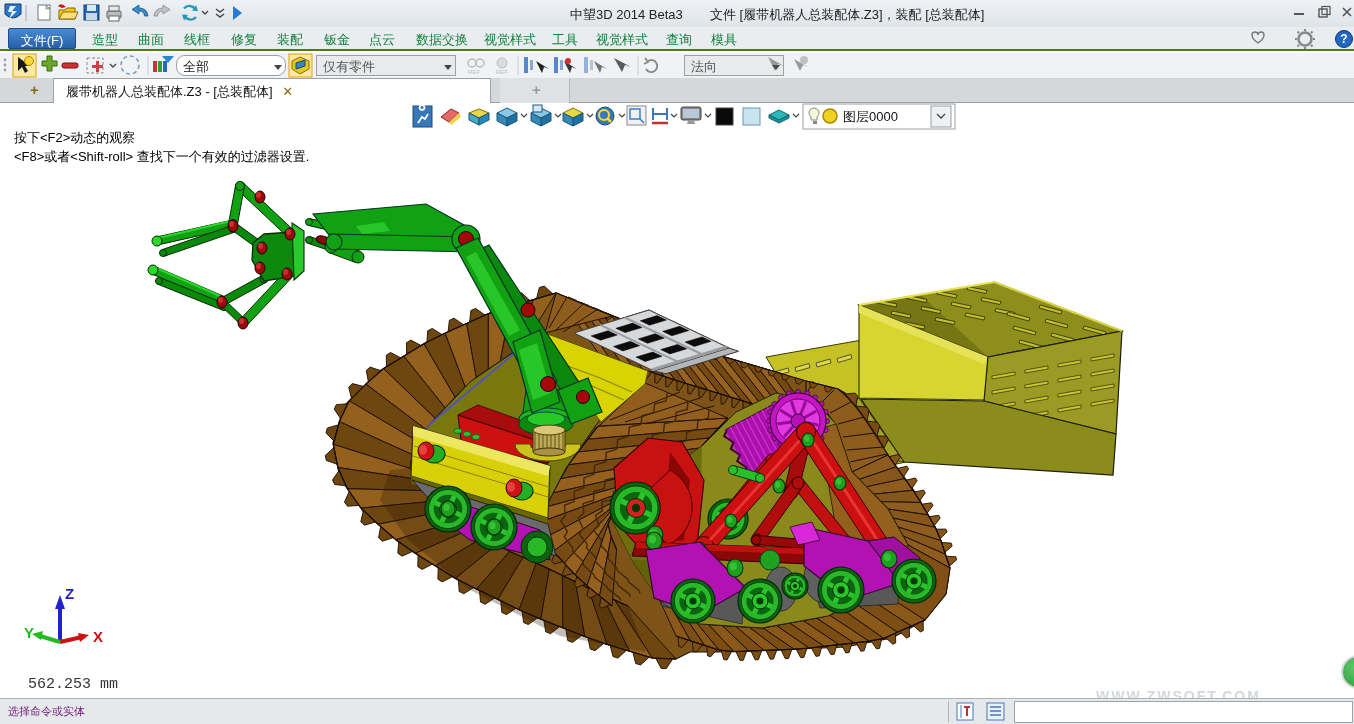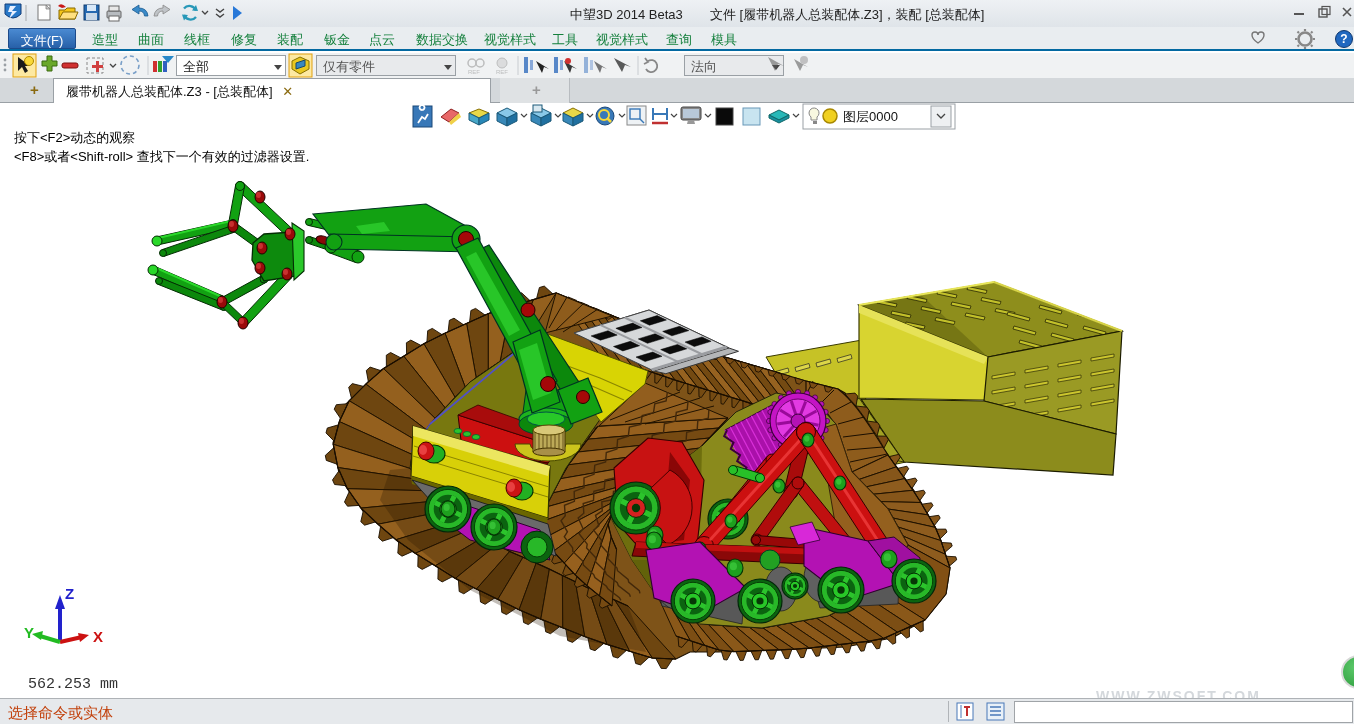--- a/index.html
+++ b/index.html
@@ -1,17 +1,17 @@
 <!DOCTYPE html>
 <html><head><meta charset="utf-8">
 <style>
 * { margin:0; padding:0; box-sizing:border-box; }
 body { width:1354px; height:724px; font-family:"Liberation Sans",sans-serif; overflow:hidden; background:#fff; position:relative; }
 .titlebar { position:absolute; left:0; top:0; width:1354px; height:27px; background:linear-gradient(#eef1f4,#dfe4e9); }
-.menubar { position:absolute; left:0; top:27px; width:1354px; height:24px; background:#e9edf0; border-bottom:2px solid #0369a1;padding-left:16px; }
+.menubar { position:absolute; left:0; top:27px; width:1354px; height:24px; background:#e9edf0; border-bottom:2px solid #4d7c0f;padding-left:16px; }
 .menubar .mi { position:absolute; top:4px; font-size:13px; color:#15803d; }
 .toolbar { position:absolute; left:0; top:53px; width:1354px; height:25px; background:#f0f2f3; }
 .tabbar { position:absolute; left:0; top:78px; width:1354px; height:25px; background:#d4d8db; border-bottom:1px solid #9aa0a5; }
 .tab { position:absolute; left:53px; top:0; width:438px; height:25px; background:#ffffff; border:1px solid #9aa0a5; border-bottom:none; font-size:13px; color:#111; padding:4px 8px 0 12px; }
 .canvas { position:absolute; left:0; top:103px; width:1354px; height:594px; background:#ffffff; }
 .statusbar { position:absolute; left:0; top:698px; width:1354px; height:26px; background:#e6e9ec; border-top:1px solid #aeb2b6; }
 .combo { position:absolute; border:1px solid #9aa0a5; background:#fff; font-size:13px; color:#222; }
 .combo .car { position:absolute; right:3px; top:45%; width:0; height:0; border-left:4px solid transparent; border-right:4px solid transparent; border-top:5px solid #444; }
 .gray { background:#e8eaec; color:#555; }
 svg { position:absolute; }
@@ -120,21 +120,21 @@
     <path d="M110,11 l3,3 3,-3" stroke="#444" stroke-width="1.3" fill="none"></path>
     <circle cx="130" cy="12" r="9" fill="none" stroke="#7aa0c8" stroke-width="1.6" stroke-dasharray="4,3"></circle>
     <line x1="148" y1="3" x2="148" y2="22" stroke="#c8ccd0"></line>
     <g>
         <rect x="153" y="8" width="4" height="11" fill="#d03030"></rect>
         <rect x="158" y="8" width="4" height="11" fill="#30a030"></rect>
         <rect x="163" y="8" width="4" height="11" fill="#3060c0"></rect>
         <path d="M162,3 L174,3 L168,10 Z" fill="#2888c8"></path>
       </g>
   </svg>
-  <div class="combo" style="left:176px;top:2px;width:110px;height:21px;padding:2px 0 0 6px;">全部<div class="car"></div></div>
+  <div class="combo" style="left:176px;top:2px;width:110px;height:21px;padding:2px 0 0 6px;border-radius:9px;">全部<div class="car"></div></div>
   <svg width="28" height="25" style="left:288px;top:0">
       <rect x="1" y="1" width="23" height="23" fill="#fde9a2" stroke="#e0a010"></rect>
       <path d="M4,8 L12,4 L21,8 L21,16 L12,21 L4,16 Z" fill="#e8c820" stroke="#887000"></path>
       <path d="M8,10 L17,7 L17,13 L8,16 Z" fill="#3888c0" stroke="#184868"></path>
     </svg>
   <div class="combo gray" style="left:316px;top:2px;width:140px;height:21px;padding:2px 0 0 6px;">仅有零件<div class="car"></div></div>
   <svg width="360" height="25" style="left:460px;top:0">
     <g opacity="0.5">
         <circle cx="12" cy="10" r="4" fill="none" stroke="#888" stroke-width="1.5"></circle>
         <circle cx="20" cy="10" r="4" fill="none" stroke="#888" stroke-width="1.5"></circle>
@@ -912,21 +912,21 @@
       <polygon points="22,49 33,46 31,55" fill="#22bb22"></polygon>
     <text x="55" y="14" font-size="15" fill="#2222cc" font-weight="bold">Z</text>
     <text x="83" y="57" font-size="15" fill="#cc1111" font-weight="bold">X</text>
     <text x="14" y="53" font-size="15" fill="#22bb22" font-weight="bold">Y</text>
   </svg>
   <div style="position:absolute;left:8px;top:573px;font-size:15px;color:#333;font-family:'Liberation Mono',monospace;margin-left:20px;">562.253 mm</div>
   <div style="position:absolute;left:1096px;top:585px;font-size:14px;color:#d4d8dc;font-weight:bold;letter-spacing:2px;">WWW.ZWSOFT.COM</div>
   <div style="position:absolute;left:1341px;top:552px;width:34px;height:34px;border-radius:50%;background:radial-gradient(circle at 40% 35%,#5cc86a,#2a9a3a);border:2px solid #d8d8d8;"></div>
 </div>
 <div class="statusbar">
-  <div style="position:absolute;left:8px;top:5px;font-size:15px;color:#c2410c;">选择命令或实体</div>
+  <div style="position:absolute;left:8px;top:5px;font-size:11px;color:#701a75;">选择命令或实体</div>
   <div style="position:absolute;left:948px;top:2px;width:1px;height:21px;background:#b0b4b8;"></div>
   <svg width="70" height="26" style="left:955px;top:0">
     <rect x="2" y="4" width="16" height="17" fill="#fff" stroke="#4878b8"></rect>
       <line x1="6" y1="6" x2="6" y2="19" stroke="#4878b8"></line>
       <path d="M9,8 L15,8 M12,8 L12,17" stroke="#c03030" stroke-width="2"></path>
     <rect x="32" y="4" width="17" height="17" fill="#e8f0f8" stroke="#4878b8"></rect>
       <g stroke="#4878b8" stroke-width="1.5">
         <line x1="35" y1="8" x2="46" y2="8"></line>
         <line x1="35" y1="12" x2="46" y2="12"></line>
         <line x1="35" y1="16" x2="46" y2="16"></line>

